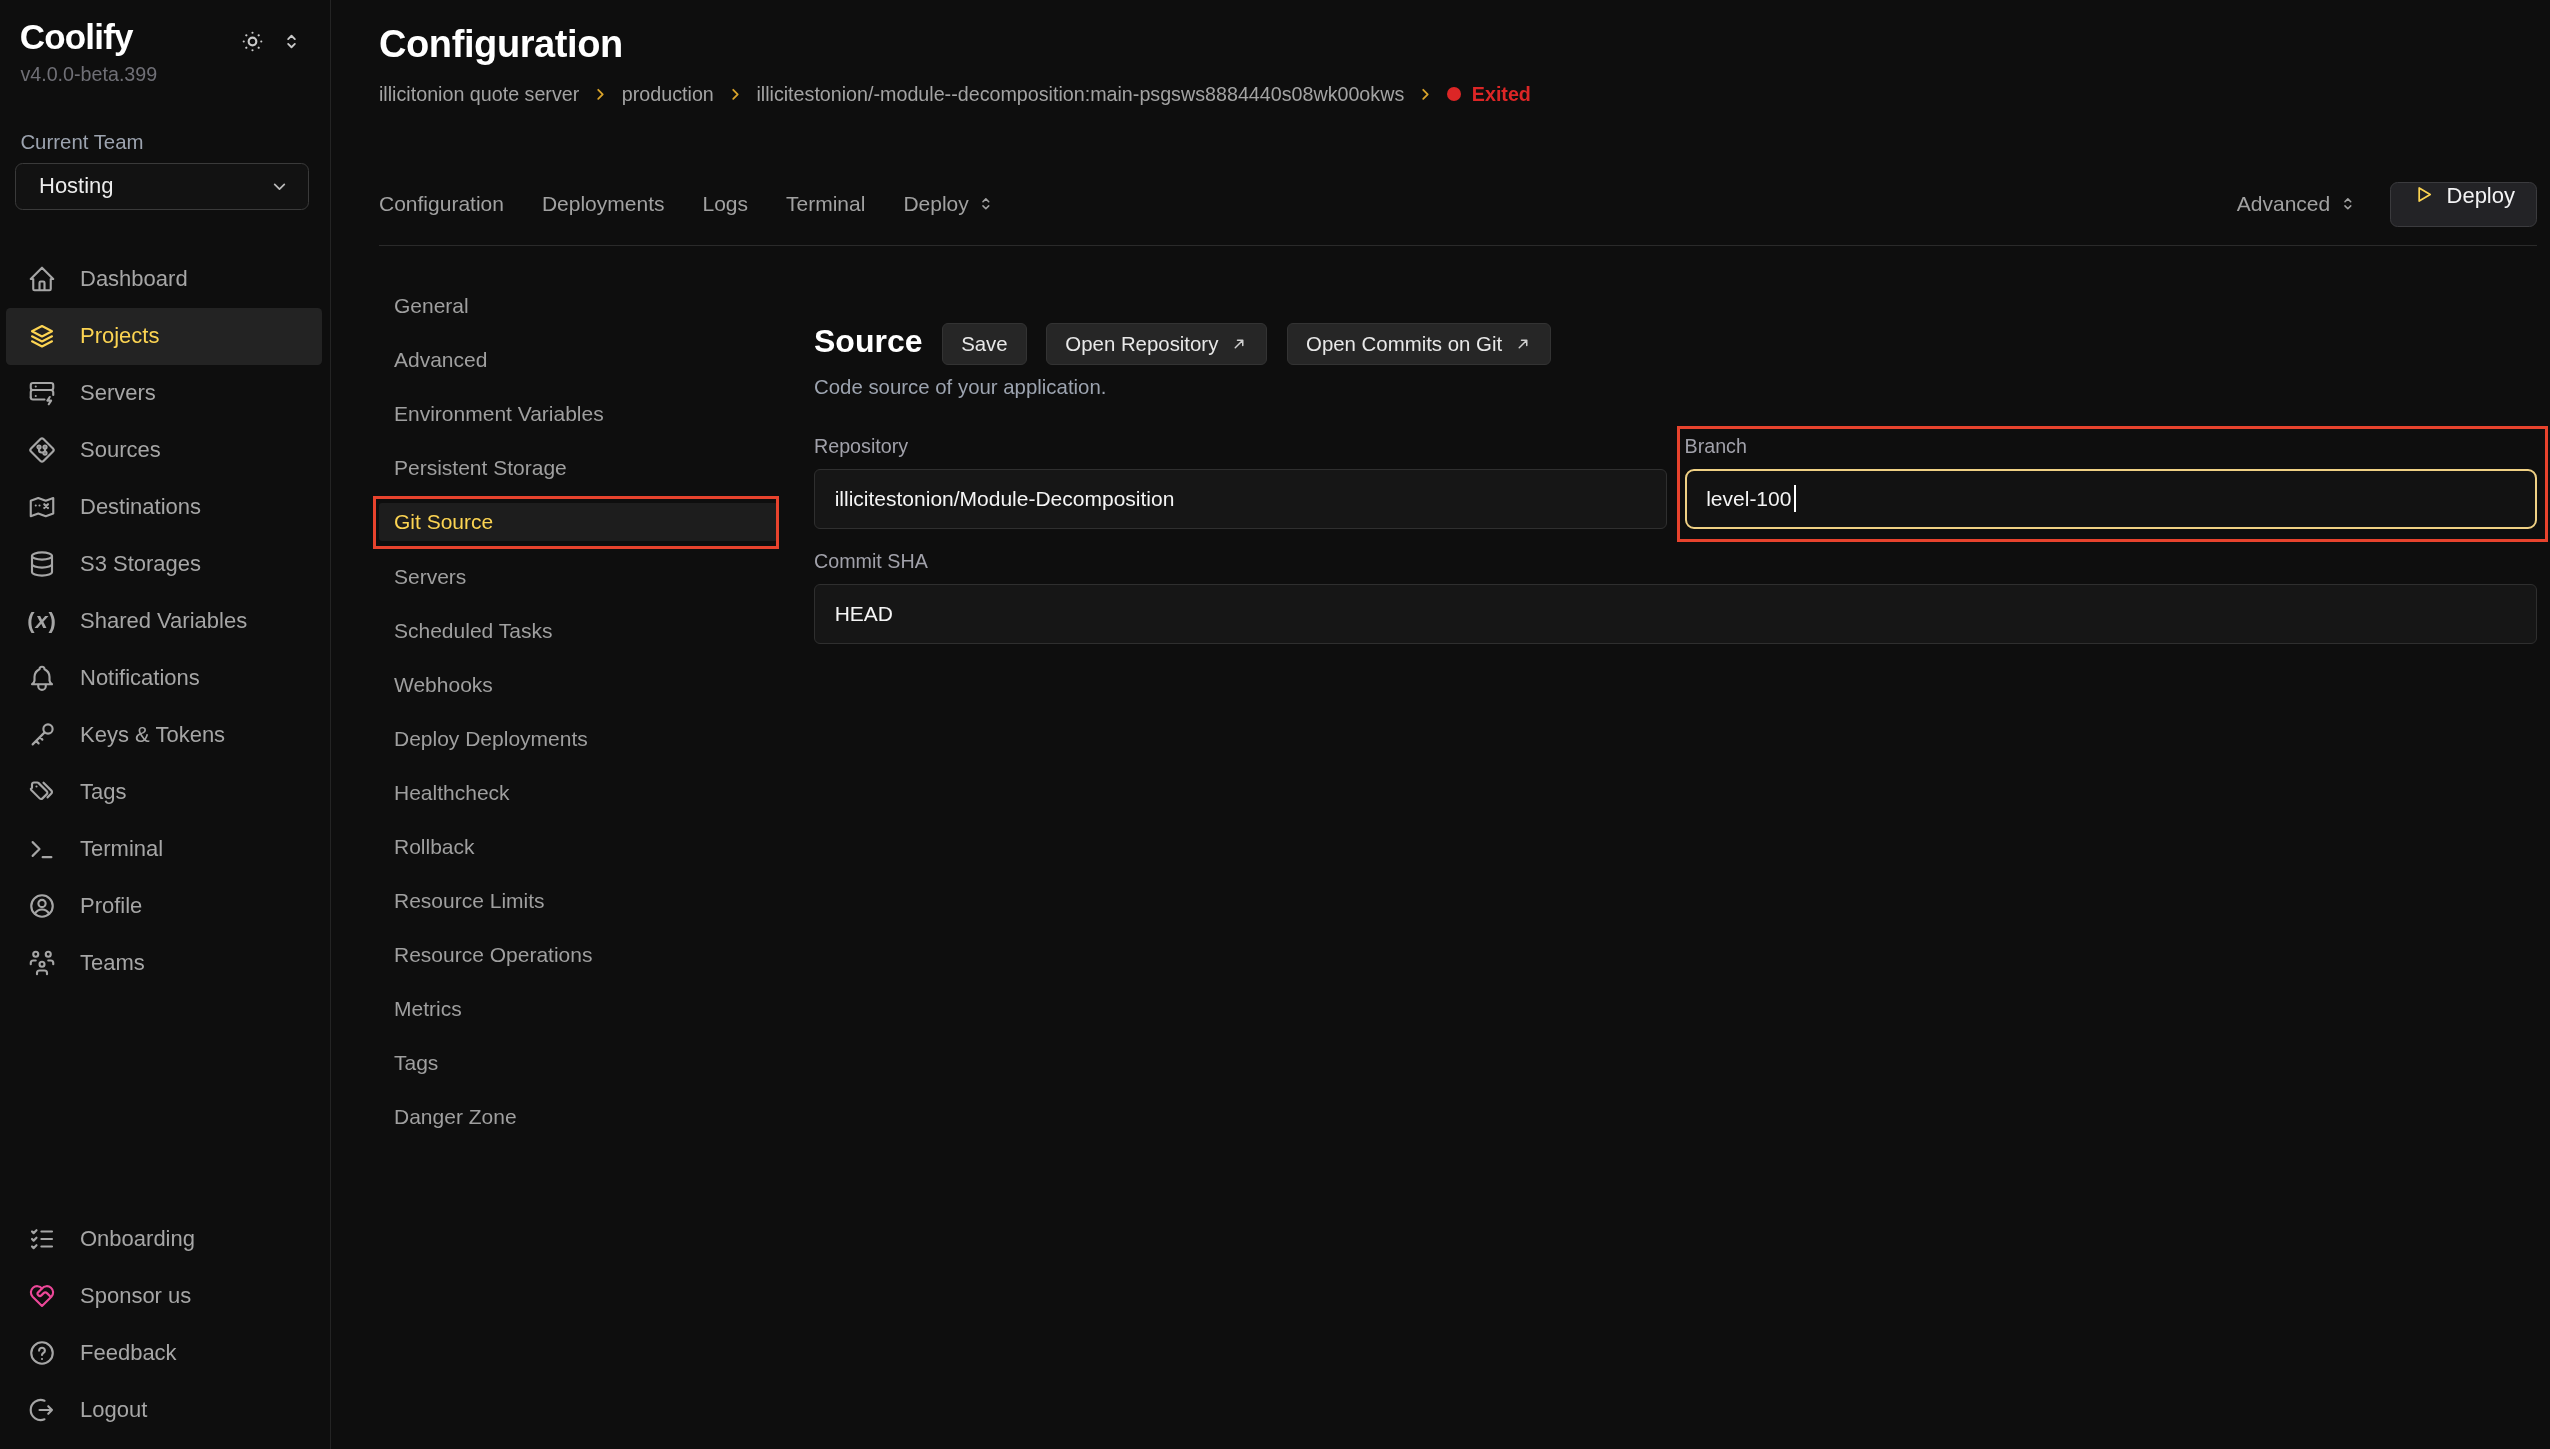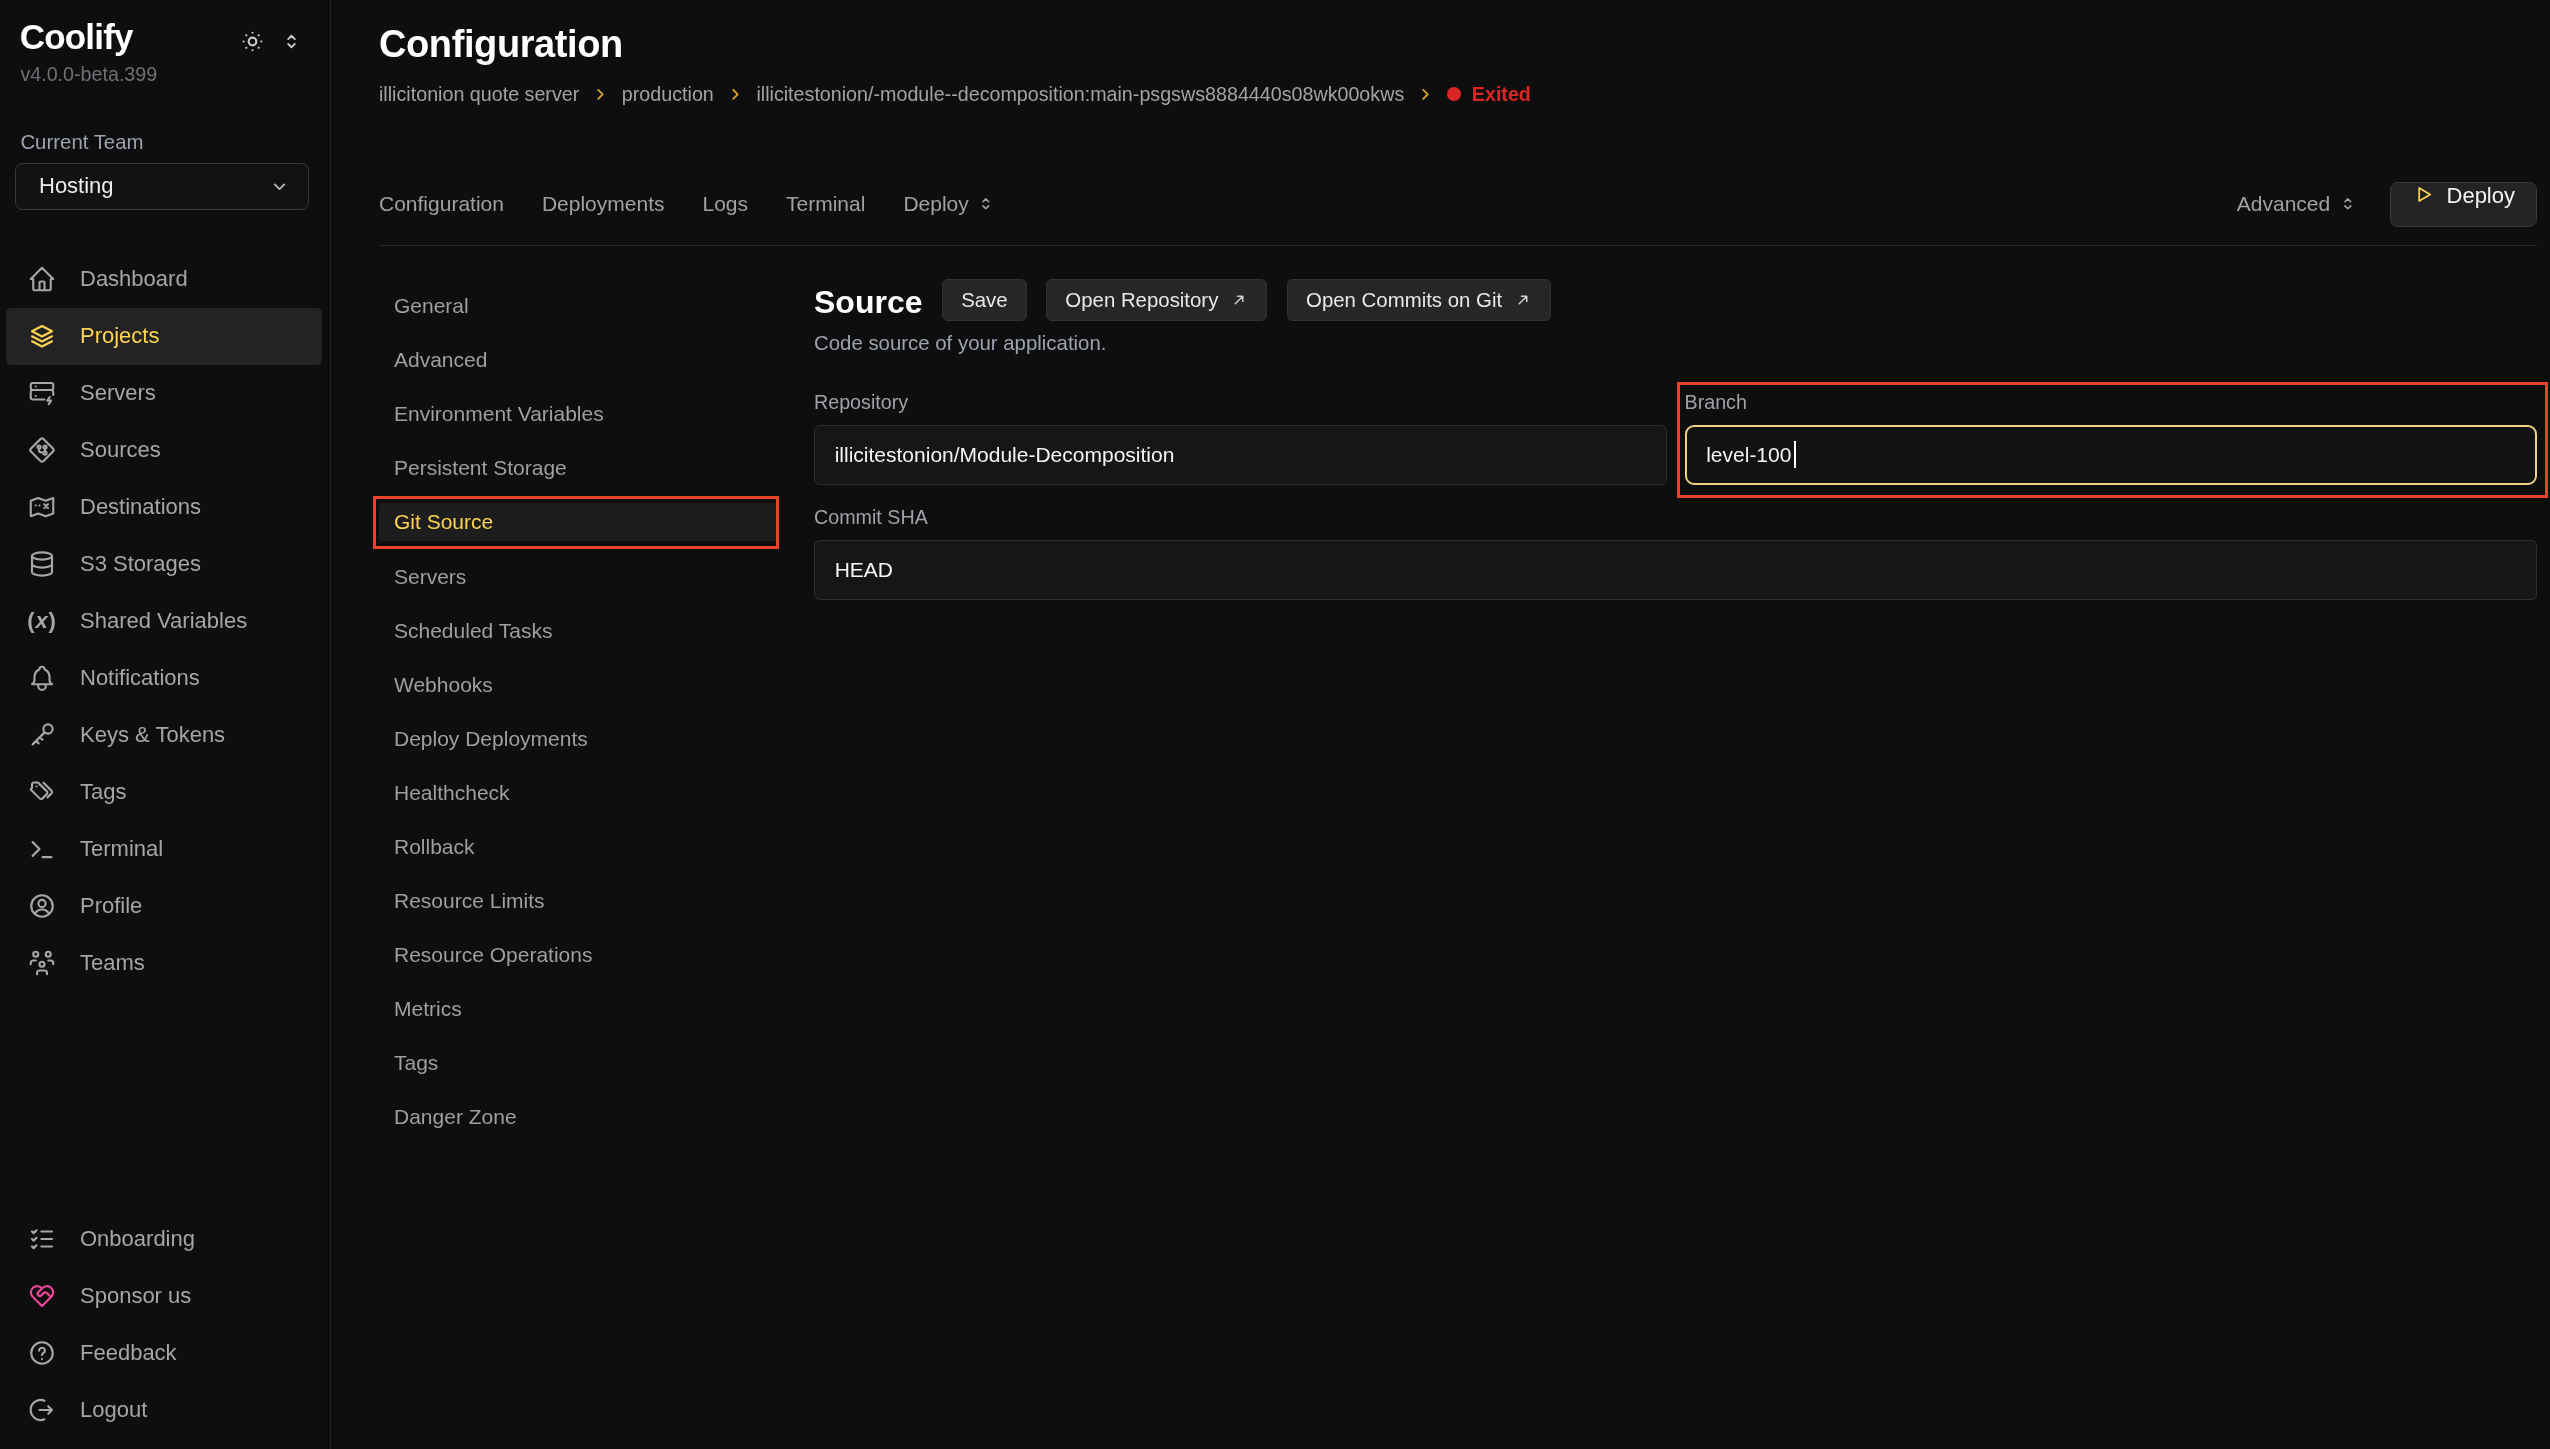--- a/index.html
+++ b/index.html
@@ -54,21 +54,21 @@
   .content { display:flex; margin-top:33px; }
   .subnav { width:399px; min-width:399px; display:flex; flex-direction:column; }
   .subnav-item { height:54px; display:flex; align-items:center; padding-left:15px;
     font-size:21px; color:#9f9f9f; cursor:pointer; }
   .subnav-item.active { height:38px; margin:8.3px 0; background:#1d1d1d; border-radius:3px;
     color:#fcd452; position:relative; }
   .annotation-box { position:absolute; left:-6px; top:-7.6px; right:-0.8px; bottom:-7.6px;
     border:3px solid #e8432d; pointer-events:none; }
 
   .form-col { flex:1; margin-left:36px; margin-right:13px; min-width:0; }
-  .heading-row { display:flex; align-items:flex-end; gap:19.7px; }
+  .heading-row { display:flex; align-items:flex-start; gap:19.7px;margin-top:44px; }
   .section-heading { font-size:32px; font-weight:700; color:#ffffff; }
   .btn { height:42px; padding:0 18px; background:#262626; border:0.8px solid #333333; border-radius:6px;
     display:flex; align-items:center; gap:12px; font-size:20.4px; color:#e8e8e8; cursor:pointer; white-space:nowrap; }
   .btn .ext { color:#cfcfcf; }
   .section-desc { margin-top:10.6px; font-size:20.4px; color:#9ca3af; }
 
   .fields { margin-top:36px; }
   .field-row { display:flex; gap:18px; }
   .field { flex:1; min-width:0; }
   .field-label { font-size:19.7px; color:#a1a1aa; margin-bottom:11.3px; }

